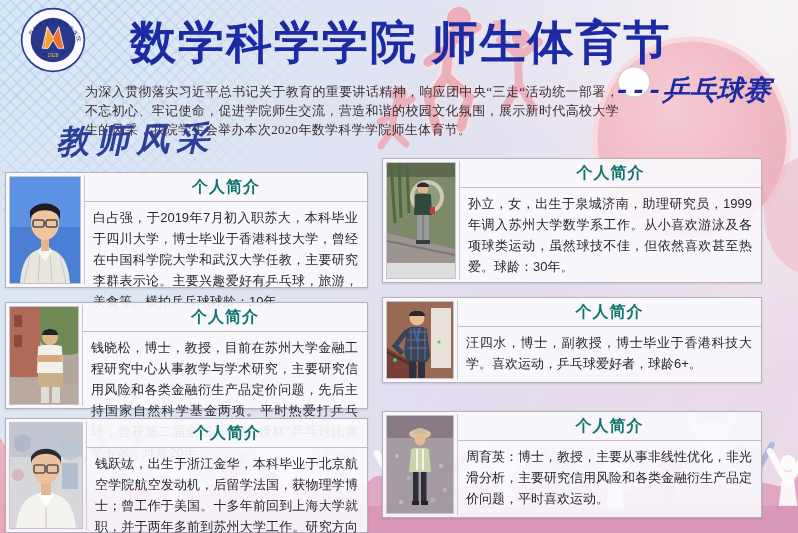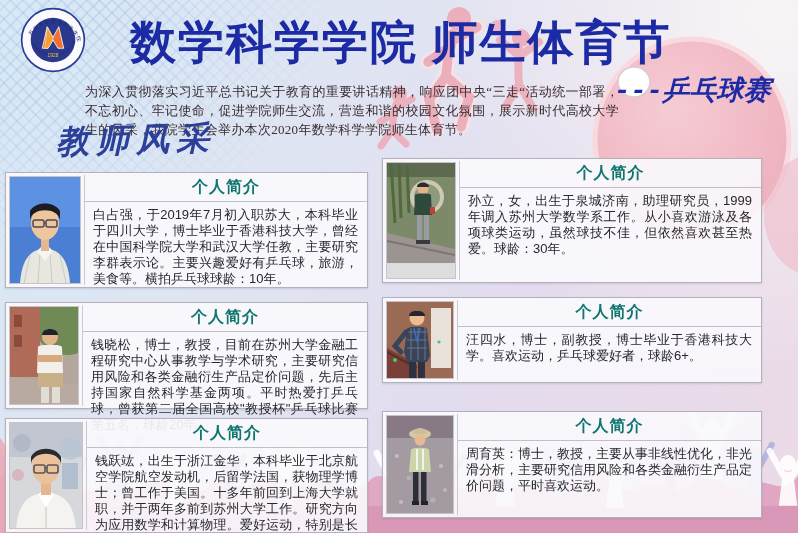--- a/index.html
+++ b/index.html
@@ -51,21 +51,21 @@
     flex:0 0 auto;margin:3px;border:1px solid #c6c3ca;overflow:hidden;background:#ddd;
   }
   .card .photo svg{display:block;}
   .card .vline{flex:0 0 1px;background:#ccc9d1;margin:2px 0;}
   .card .content{flex:1 1 auto;display:flex;flex-direction:column;min-width:0;}
   .card-h{
     flex:0 0 auto;text-align:center;font-size:16px;font-weight:bold;color:#0f766e;
     padding:4px 0 3px 0;border-bottom:1px solid #c2bfc7;letter-spacing:1px;
   }
   .card-b{
-    flex:1 1 auto;padding:5px 9px 4px 8px;font-size:13px;line-height:16px;
+    flex:1 1 auto;padding:5px 9px 4px 8px;font-size:13px;line-height:21px;
     color:#27272f;font-weight:500;text-align:justify;
   }
   .c1{left:5px;  top:172px;width:363px;height:116px;}
   .c2{left:382px;top:158px;width:380px;height:125px;}
   .c3{left:5px;  top:302px;width:363px;height:107px;}
   .c4{left:382px;top:297px;width:380px;height:86px;}
   .c5{left:5px;  top:418px;width:363px;height:115px;}
   .c6{left:382px;top:411px;width:380px;height:107px;}
 </style>
 </head>

